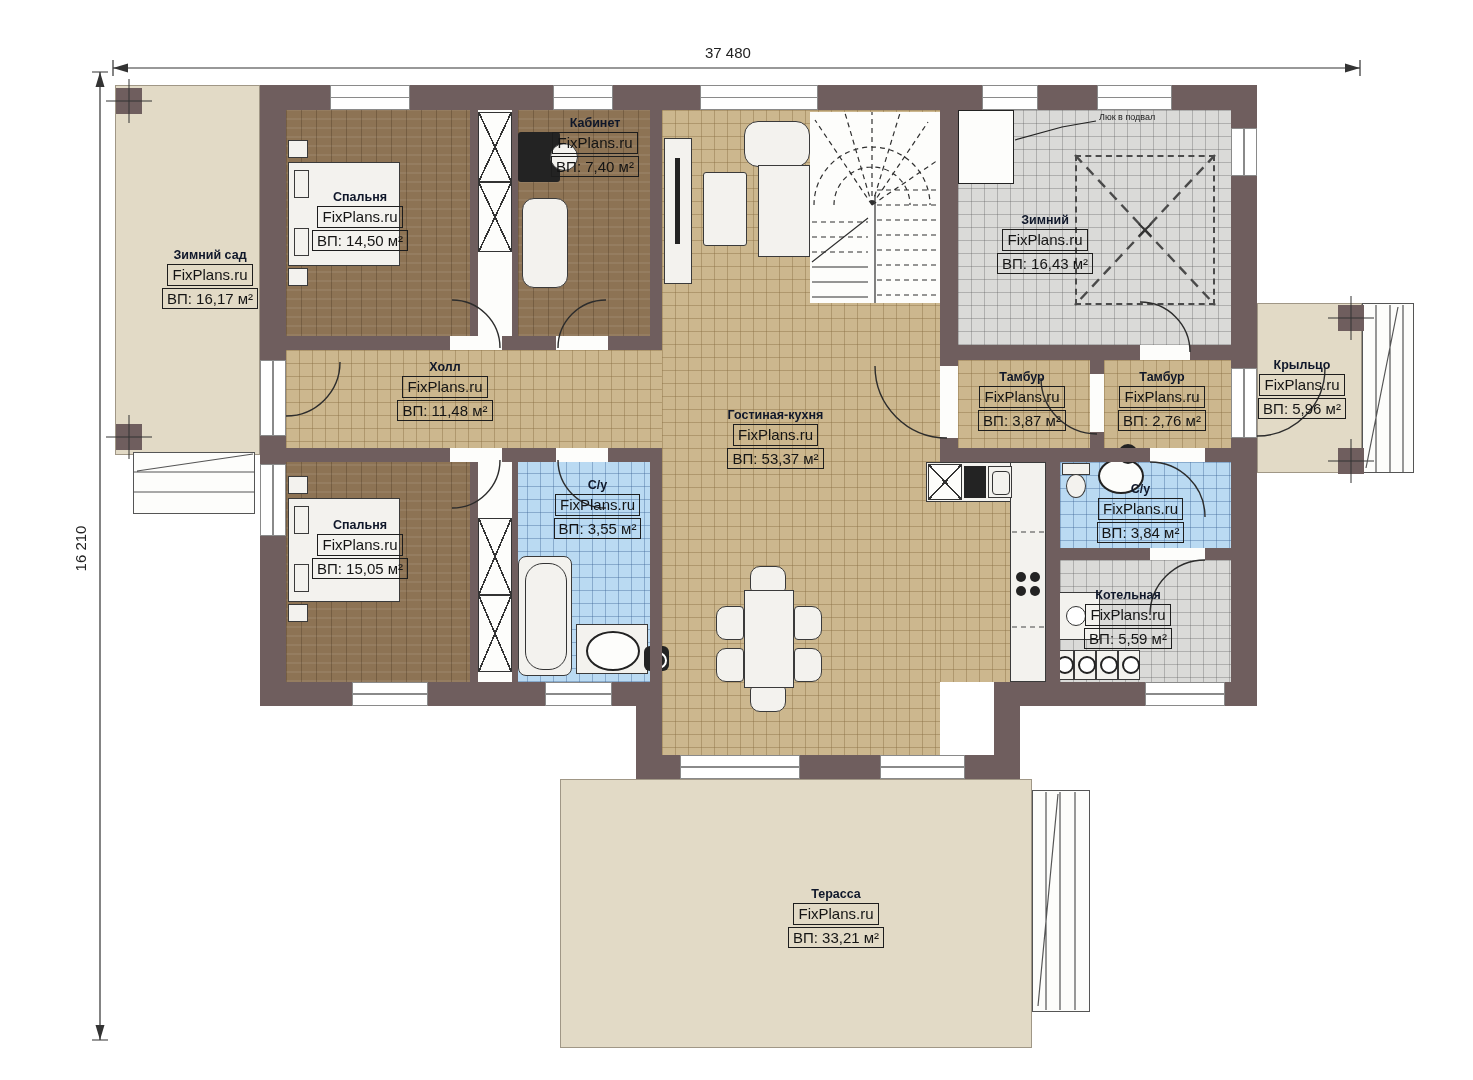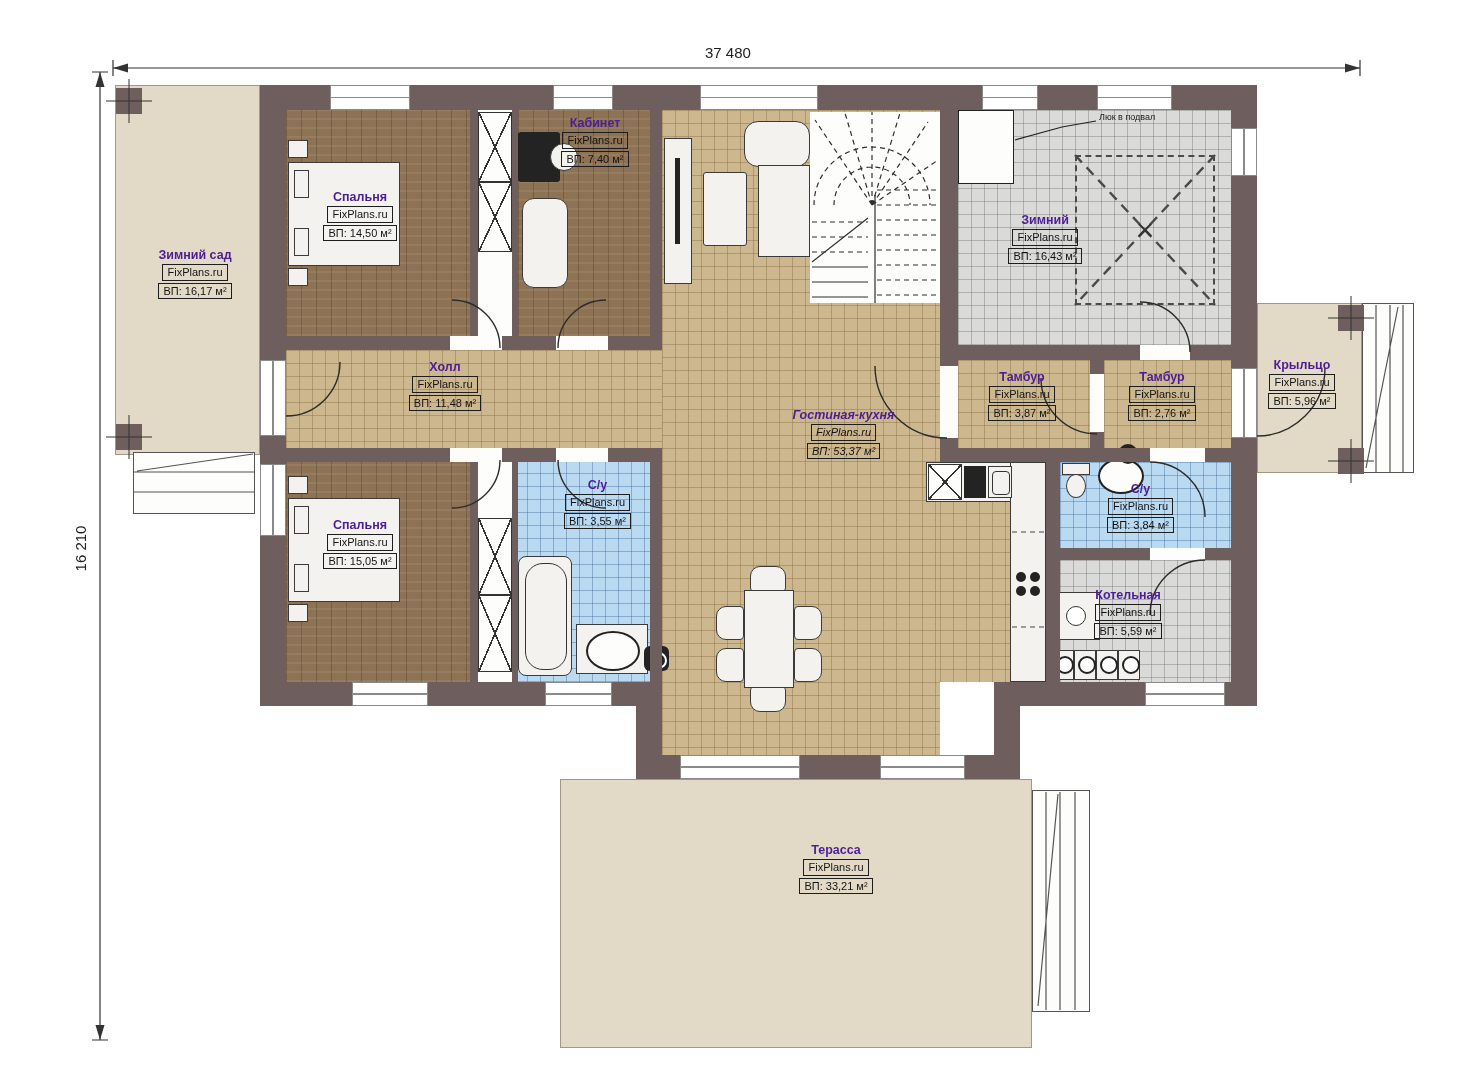--- a/index.html
+++ b/index.html
@@ -32,22 +32,22 @@
      border:1px solid #8a8a8a;box-sizing:border-box;}
   .win-v{position:absolute;background:
      linear-gradient(to right,transparent calc(50% - .7px),#8a8a8a calc(50% - .7px),
      #8a8a8a calc(50% + .7px),transparent calc(50% + .7px)),#fff;
      border:1px solid #8a8a8a;box-sizing:border-box;}
   .xcell{position:absolute;border:1.5px solid #333;box-sizing:border-box;background:
     linear-gradient(to top right,transparent calc(50% - .8px),#333 calc(50% - .8px) calc(50% + .8px),transparent calc(50% + .8px)),
     linear-gradient(to bottom right,transparent calc(50% - .8px),#333 calc(50% - .8px) calc(50% + .8px),transparent calc(50% + .8px)),
     #fdfdfb;}
   .rlabel{position:absolute;display:flex;flex-direction:column;align-items:center;z-index:40;}
-  .rname{font-weight:bold;font-size:12.5px;color:#4c1d95;white-space:nowrap;line-height:1.15;}
-  .rbox{border:1.6px solid #1d1d1d;font-size:11px;color:#141414;padding:0 4px;
+  .rname{font-weight:bold;font-size:12.5px;color:#0f172a;white-space:nowrap;line-height:1.15;}
+  .rbox{border:1.6px solid #1d1d1d;font-size:15px;color:#141414;padding:0 4px;
         margin-top:2px;white-space:nowrap;line-height:1.3;}
   .dimtext{position:absolute;font-size:15px;color:#222;}
   .note{position:absolute;font-size:9px;color:#222;white-space:nowrap;}
   .circ{border-radius:50%;}
   svg.lw{position:absolute;left:0;top:0;z-index:30;pointer-events:none;}
 </style>
 </head>
 <body>
 
 <div id="plan">
@@ -243,21 +243,21 @@
     <path fill="none" stroke="#555" stroke-width="1.2" d="M133 472 H255 M133 492 H255 M137 471 L253 454"></path>
     <path fill="none" stroke="#555" stroke-width="1.2" d="M1376 305 V472 M1390 305 V472 M1403 305 V472 M1366 468 L1398 307"></path>
     <path fill="none" stroke="#555" stroke-width="1.2" d="M1046 792 V1010 M1060 792 V1010 M1075 792 V1010 M1038 1006 L1058 794"></path>
   </svg>
 
   <div class="dimtext" style="left:705px;top:44px;">37 480</div>
   <div class="dimtext" style="left:58px;top:540px;transform:rotate(-90deg);transform-origin:center;">16 210</div>
 
   <div class="note" style="left:1099px;top:112px;">Люк в подвал</div>
 
-  <div class="rlabel" style="left:135px;top:248px;width:120px;">
+  <div class="rlabel" style="left:150px;top:248px;width:120px;">
     <div class="rname">Зимний сад</div>
     <div class="rbox">FixPlans.ru</div>
     <div class="rbox">ВП: 16,17 м²</div>
   </div>
   <div class="rlabel" style="left:300px;top:190px;width:120px;">
     <div class="rname">Спальня</div>
     <div class="rbox">FixPlans.ru</div>
     <div class="rbox">ВП: 14,50 м²</div>
   </div>
   <div class="rlabel" style="left:540px;top:116px;width:110px;">
@@ -268,21 +268,21 @@
   <div class="rlabel" style="left:985px;top:213px;width:120px;">
     <div class="rname">Зимний</div>
     <div class="rbox">FixPlans.ru</div>
     <div class="rbox">ВП: 16,43 м²</div>
   </div>
   <div class="rlabel" style="left:385px;top:360px;width:120px;">
     <div class="rname">Холл</div>
     <div class="rbox">FixPlans.ru</div>
     <div class="rbox">ВП: 11,48 м²</div>
   </div>
-  <div class="rlabel" style="left:776px;top:408px;width:135px;font-style:italic;">
+  <div class="rlabel" style="left:708px;top:408px;width:135px;">
     <div class="rname">Гостиная-кухня</div>
     <div class="rbox">FixPlans.ru</div>
     <div class="rbox">ВП: 53,37 м²</div>
   </div>
   <div class="rlabel" style="left:972px;top:370px;width:100px;">
     <div class="rname">Тамбур</div>
     <div class="rbox">FixPlans.ru</div>
     <div class="rbox">ВП: 3,87 м²</div>
   </div>
   <div class="rlabel" style="left:1112px;top:370px;width:100px;">
@@ -308,19 +308,19 @@
   <div class="rlabel" style="left:1088px;top:482px;width:105px;">
     <div class="rname">С/у</div>
     <div class="rbox">FixPlans.ru</div>
     <div class="rbox">ВП: 3,84 м²</div>
   </div>
   <div class="rlabel" style="left:1072px;top:588px;width:112px;">
     <div class="rname">Котельная</div>
     <div class="rbox">FixPlans.ru</div>
     <div class="rbox">ВП: 5,59 м²</div>
   </div>
-  <div class="rlabel" style="left:772px;top:843px;width:128px;text-align:center;">
+  <div class="rlabel" style="left:772px;top:887px;width:128px;text-align:center;">
     <div class="rname">Терасса</div>
     <div class="rbox">FixPlans.ru</div>
     <div class="rbox">ВП: 33,21 м²</div>
   </div>
 
 </div>
 
 </body></html>

